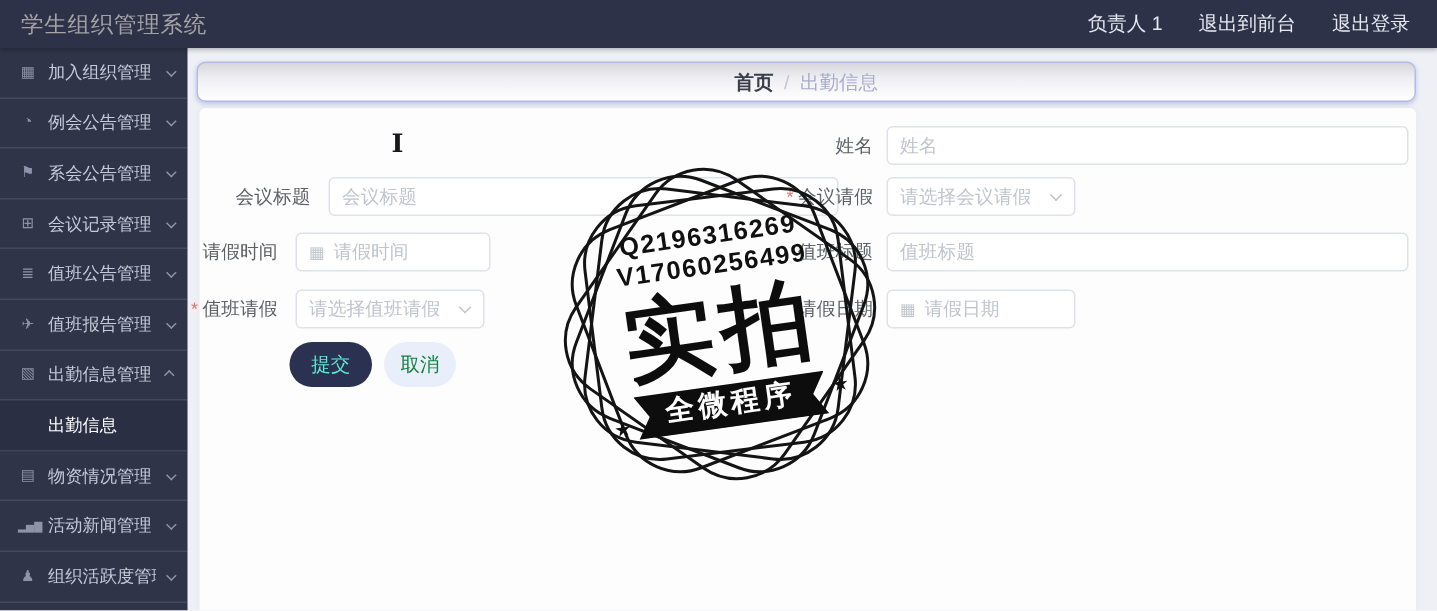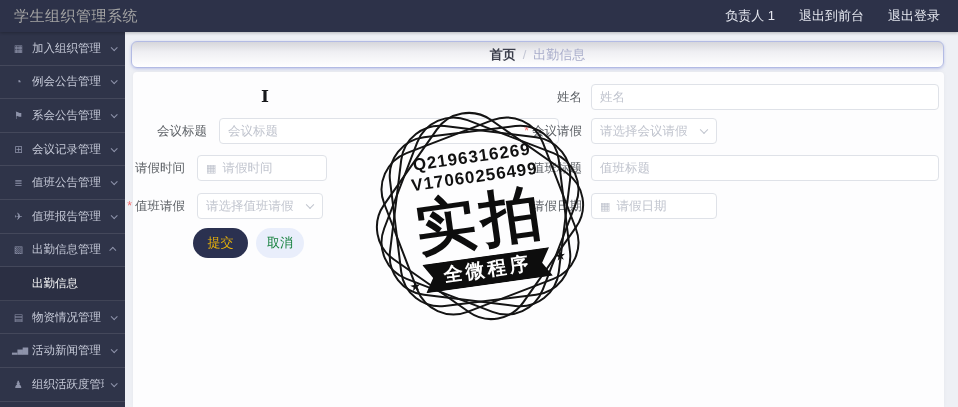--- a/index.html
+++ b/index.html
@@ -90,21 +90,21 @@
     width: 6px; height: 6px;
     border-right: 1.4px solid #c0c4ce; border-bottom: 1.4px solid #c0c4ce;
     transform: translateY(-70%) rotate(45deg);
   }
   .f-select { cursor: pointer; }
   .btn {
     position: absolute; height: 30px; border: none; border-radius: 15px;
     font-size: 13px; cursor: pointer; z-index: 10;
     font-family: "Liberation Sans", "DejaVu Sans", sans-serif;
   }
-  .btn-submit { left: 68px; top: 196px; width: 55px; background: #2b3150; color: #eab308; }
+  .btn-submit { left: 68px; top: 196px; width: 55px; background: #2b3150; color: #5eead4; }
   .btn-cancel { left: 131px; top: 196px; width: 48px; background: #e9eefb; color: #15803d; }
   
   .ibeam {
     position: absolute; left: 136px; top: 54px; z-index: 15;
     font-family: "DejaVu Serif", serif; font-size: 17px; font-weight: bold; color: #17181c;
     text-shadow: 0 0 1px #fff;
   }
   
   .watermark {
     position: absolute; left: 246px; top: 76px; width: 218px; height: 216px;

